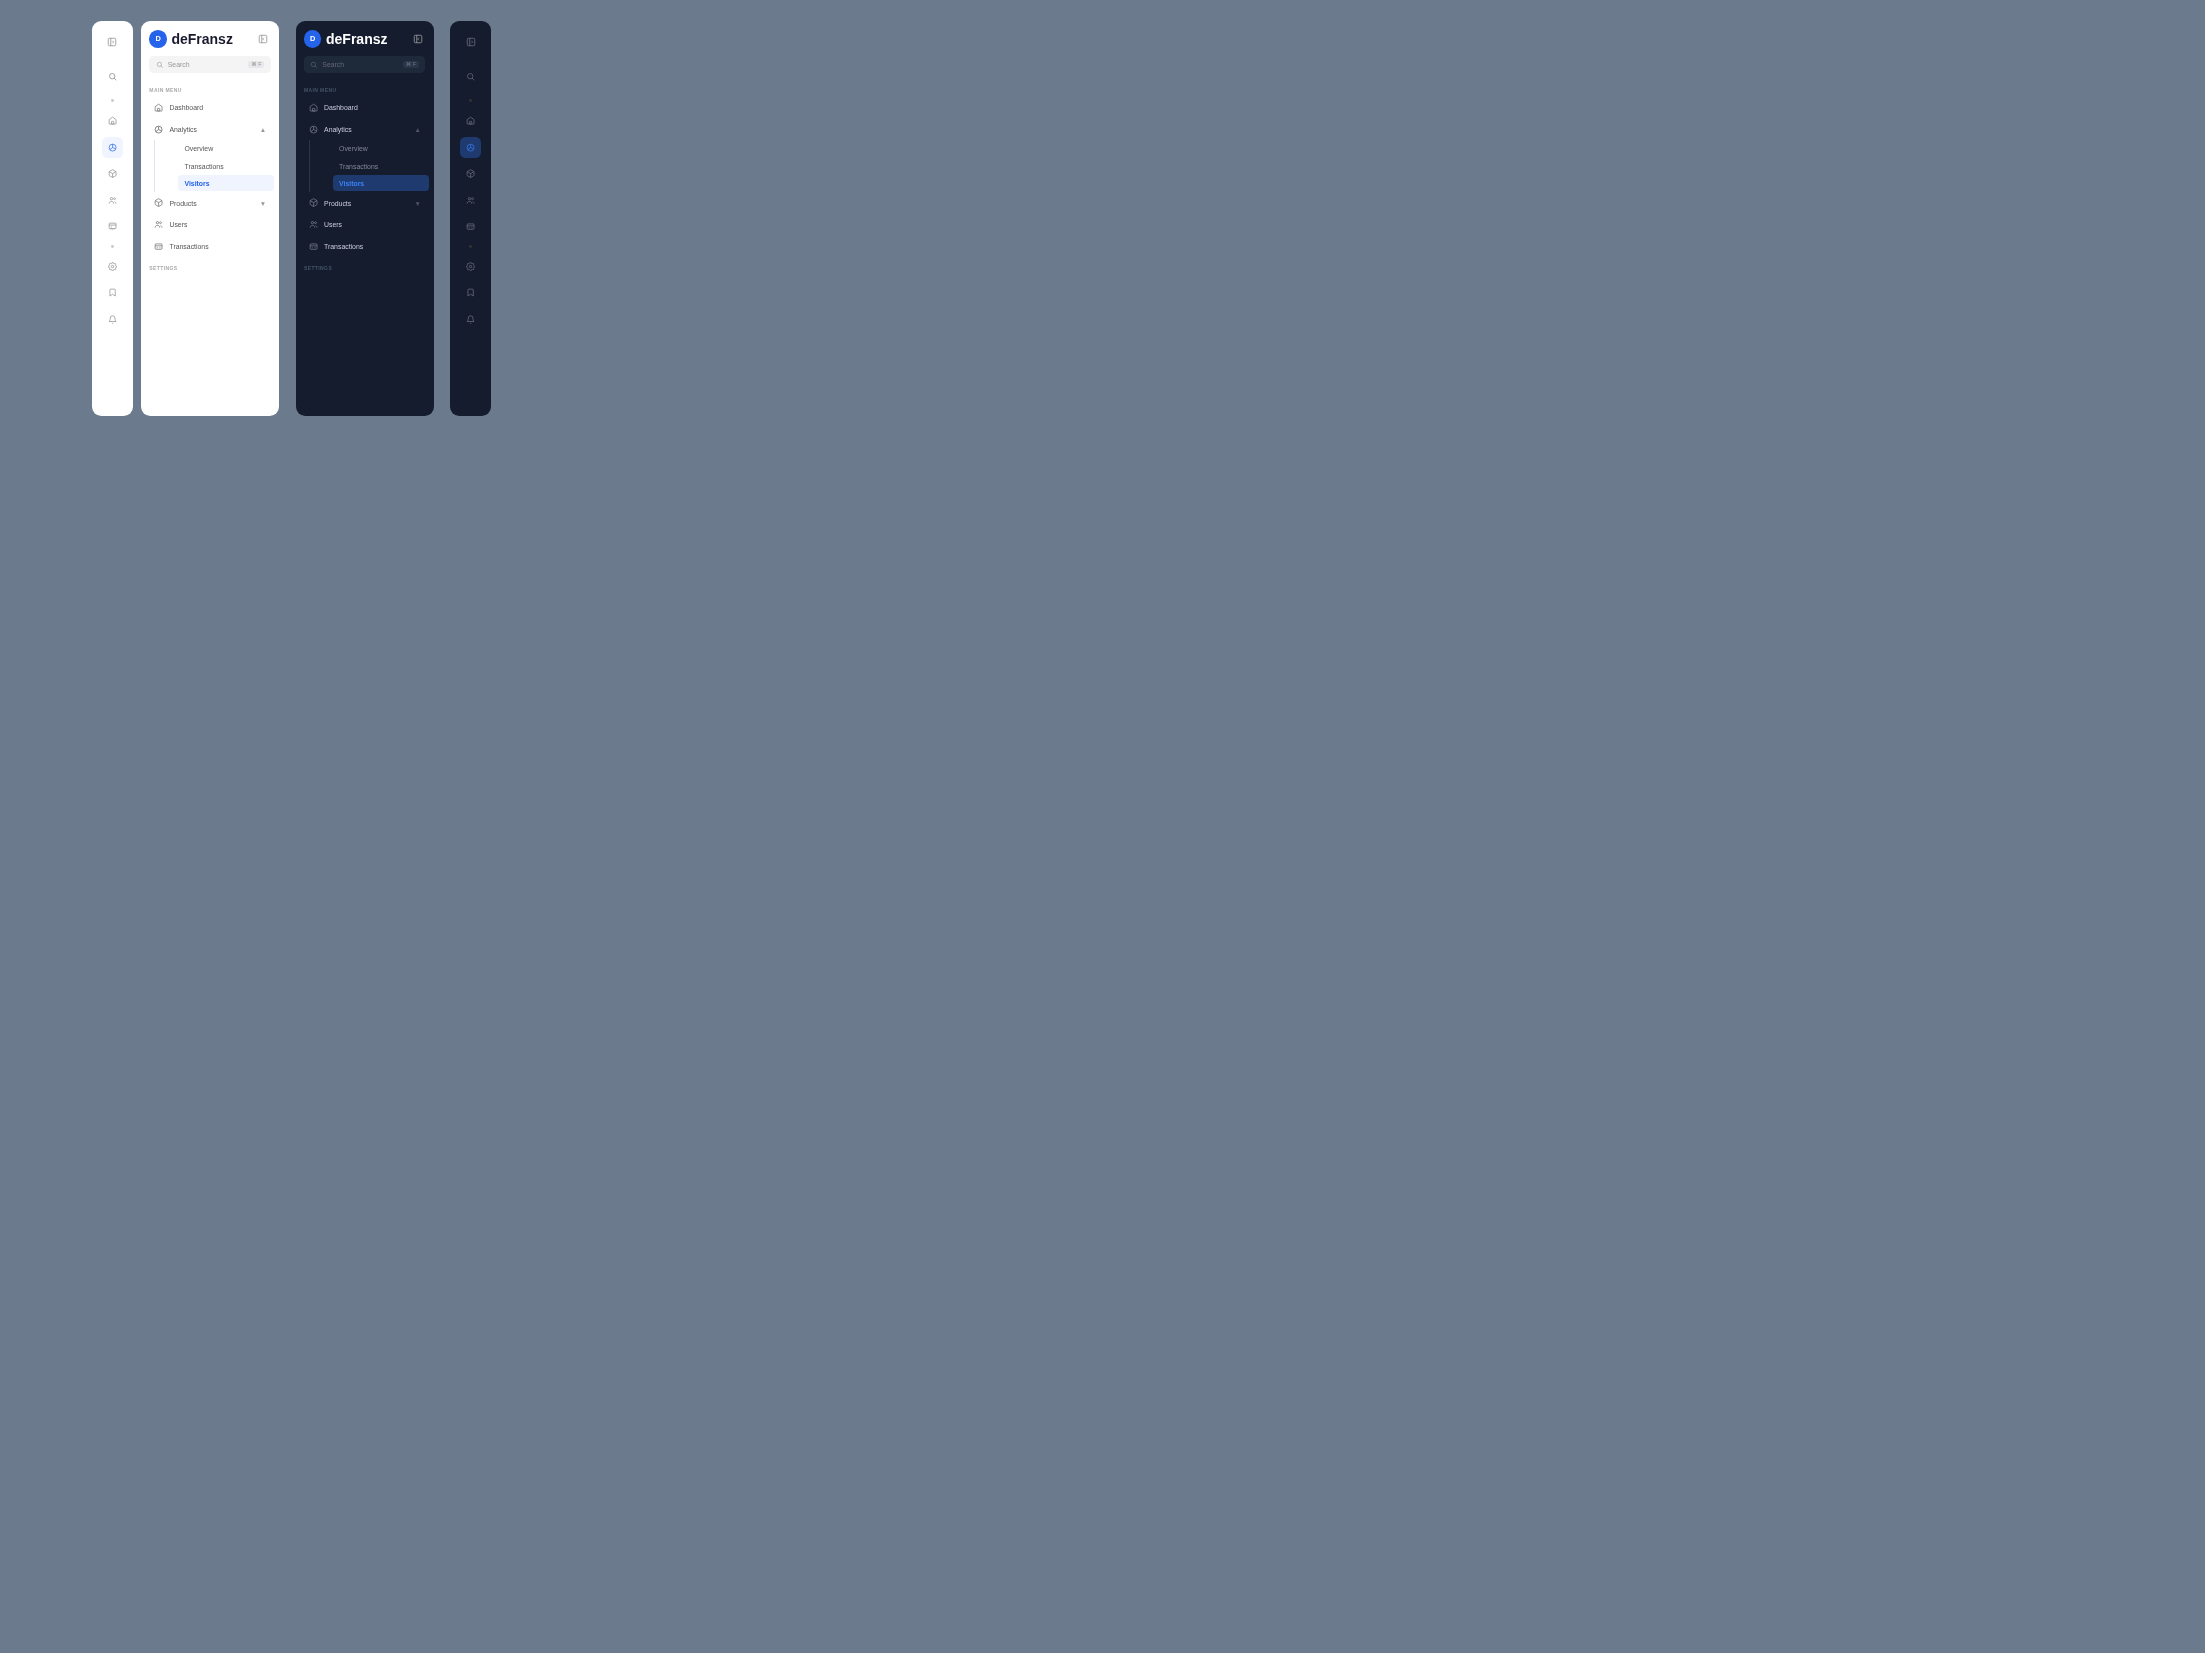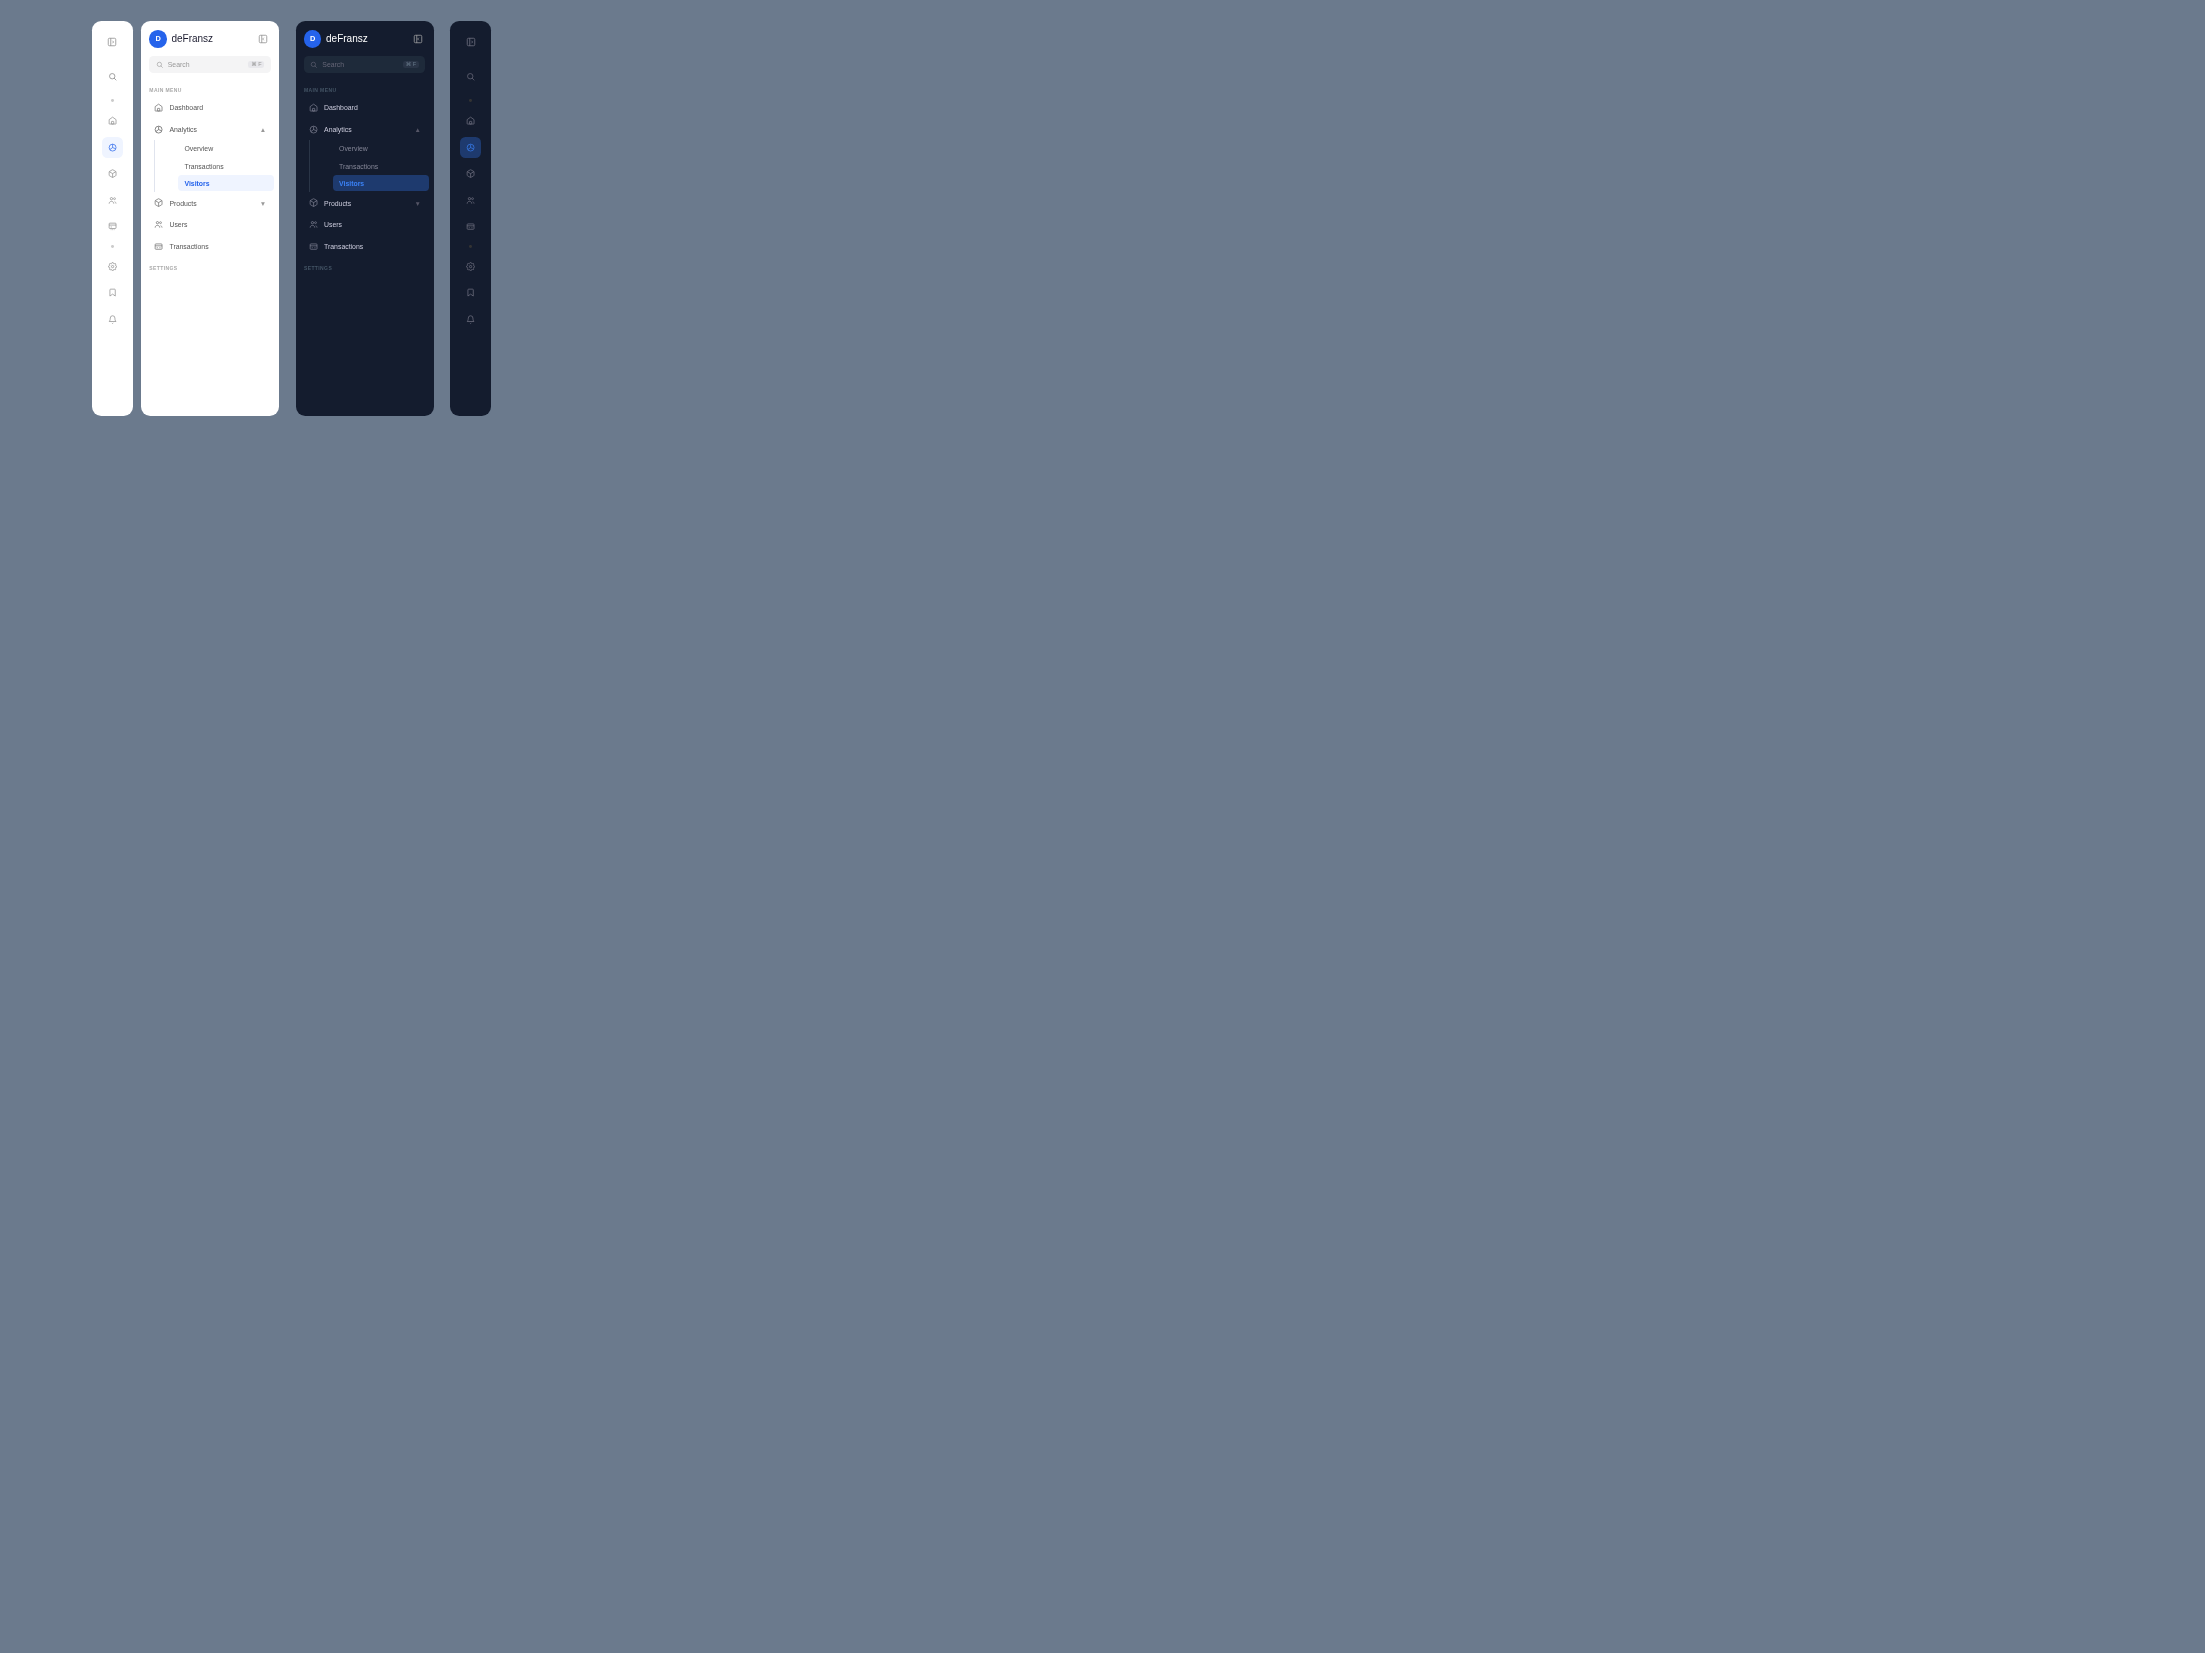--- a/index.html
+++ b/index.html
@@ -88,22 +88,22 @@
       border-radius: 50%;
       display: flex;
       align-items: center;
       justify-content: center;
       color: white;
       font-weight: 700;
       font-size: 7.4px;
     }
 
     .brand-name {
-      font-size: 10px;
-      font-weight: 400;
+      font-size: 14px;
+      font-weight: 700;
       color: #1a1a2e;
       margin-left: 4.6px;
     }
 
     .brand-name-dark {
       color: #ffffff;
     }
 
     .toggle-btn {
       width: 14.7px;

